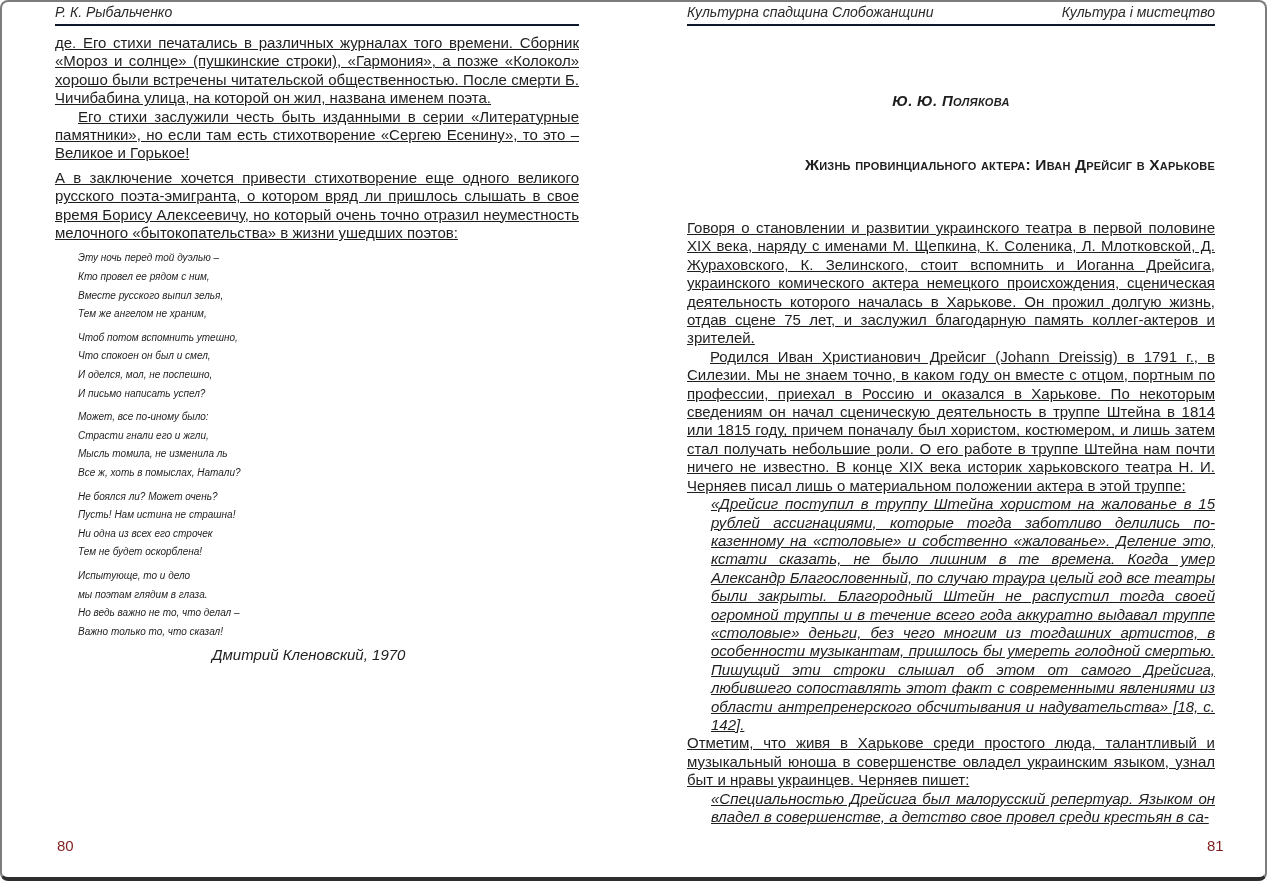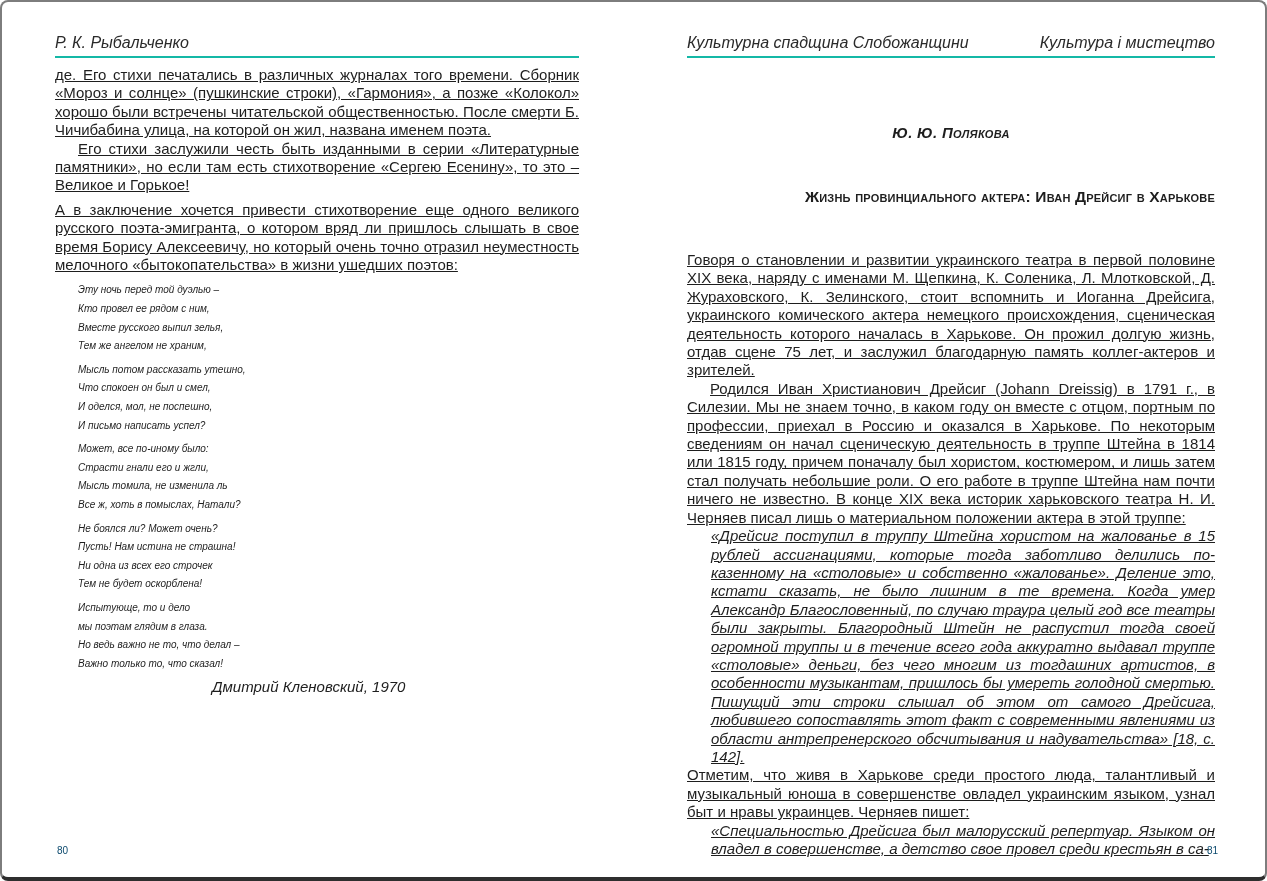--- a/index.html
+++ b/index.html
@@ -14,29 +14,29 @@
     border-radius: 8px;
     overflow: hidden;
     font-family: "Liberation Sans", sans-serif;
     color: #1e1e1e;
   }
   .page { position: absolute; top: 0; }
   .page-left  { left: 53px; width: 524px; }
   .page-right { left: 675px; width: 528px; margin-left: 10px; }
 
   .running-head {
-    height: 56px;
+    height: 24px;
     box-sizing: border-box;
     display: flex;
     align-items: flex-end;
     justify-content: space-between;
-    border-bottom: 2px solid #14b8a6;
+    border-bottom: 2px solid #0f172a;
     padding-bottom: 4px;
     font-style: italic;
-    font-size: 16px;
+    font-size: 14px;
     color: #2a2a2a;
     white-space: nowrap;
   }
 
   .body-text {
     font-size: 15px;
     line-height: 18.4px;
     text-align: justify;
     margin: 0;
     text-decoration: underline;
@@ -81,23 +81,22 @@
   }
   .rp-first { margin-top: 45px; }
   .quote {
     font-style: italic;
     margin-left: 24px;
   }
 
   .pagenum {
     position: absolute;
     top: 835px;
-    font-size: 10px;
-    color: #0c4a6e;
-    margin-top: 8px;
+    font-size: 15px;
+    color: #7f1d1d;
   }
   .pagenum-left  { left: 55px; }
   .pagenum-right { left: 1205px; }
 </style>
 </head>
 <body>
 
 <div class="frame">
 
   <div class="page page-left">
@@ -110,21 +109,21 @@
     <p class="body-text gap-before">А в заключение хочется привести стихотворение еще одного великого русского поэта-эмигранта, о котором вряд ли пришлось слышать в свое время Борису Алексеевичу, но который очень точно отразил неуместность мелочного «бытокопательства» в жизни ушедших поэтов:</p>
 
     <div class="poem">
       <div class="stanza">
         <div class="poem-line">Эту ночь перед той дуэлью –</div>
         <div class="poem-line">Кто провел ее рядом с ним,</div>
         <div class="poem-line">Вместе русского выпил зелья,</div>
         <div class="poem-line">Тем же ангелом не храним,</div>
       </div>
       <div class="stanza">
-        <div class="poem-line">Мысль потом рассказать утешно,</div>
+        <div class="poem-line">Чтоб потом вспомнить утешно,</div>
         <div class="poem-line">Что спокоен он был и смел,</div>
         <div class="poem-line">И оделся, мол, не поспешно,</div>
         <div class="poem-line">И письмо написать успел?</div>
       </div>
       <div class="stanza">
         <div class="poem-line">Может, все по-иному было:</div>
         <div class="poem-line">Страсти гнали его и жгли,</div>
         <div class="poem-line">Мысль томила, не изменила ль</div>
         <div class="poem-line">Все ж, хоть в помыслах, Натали?</div>
       </div>

